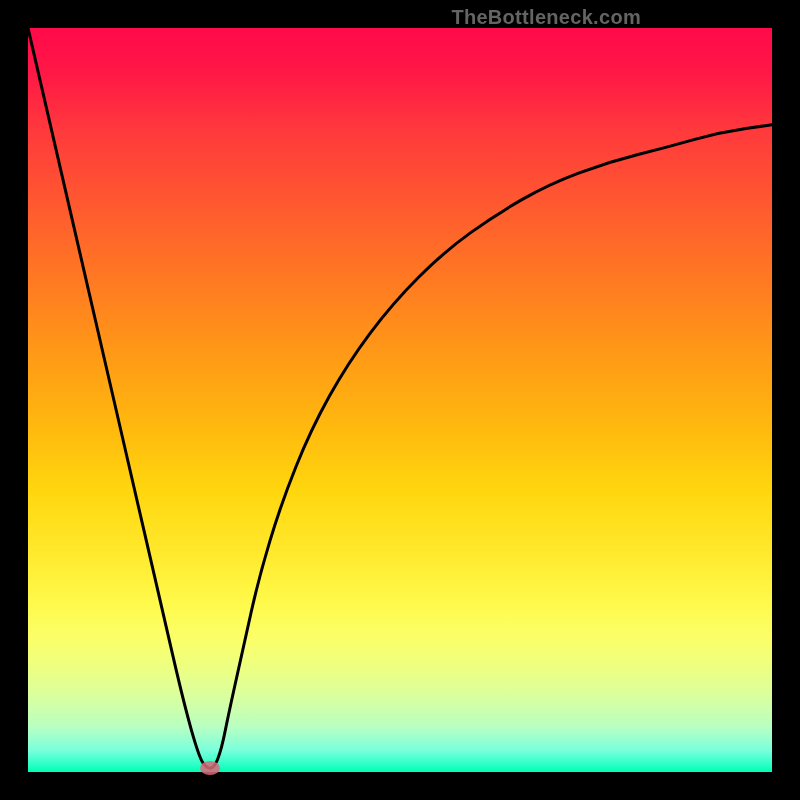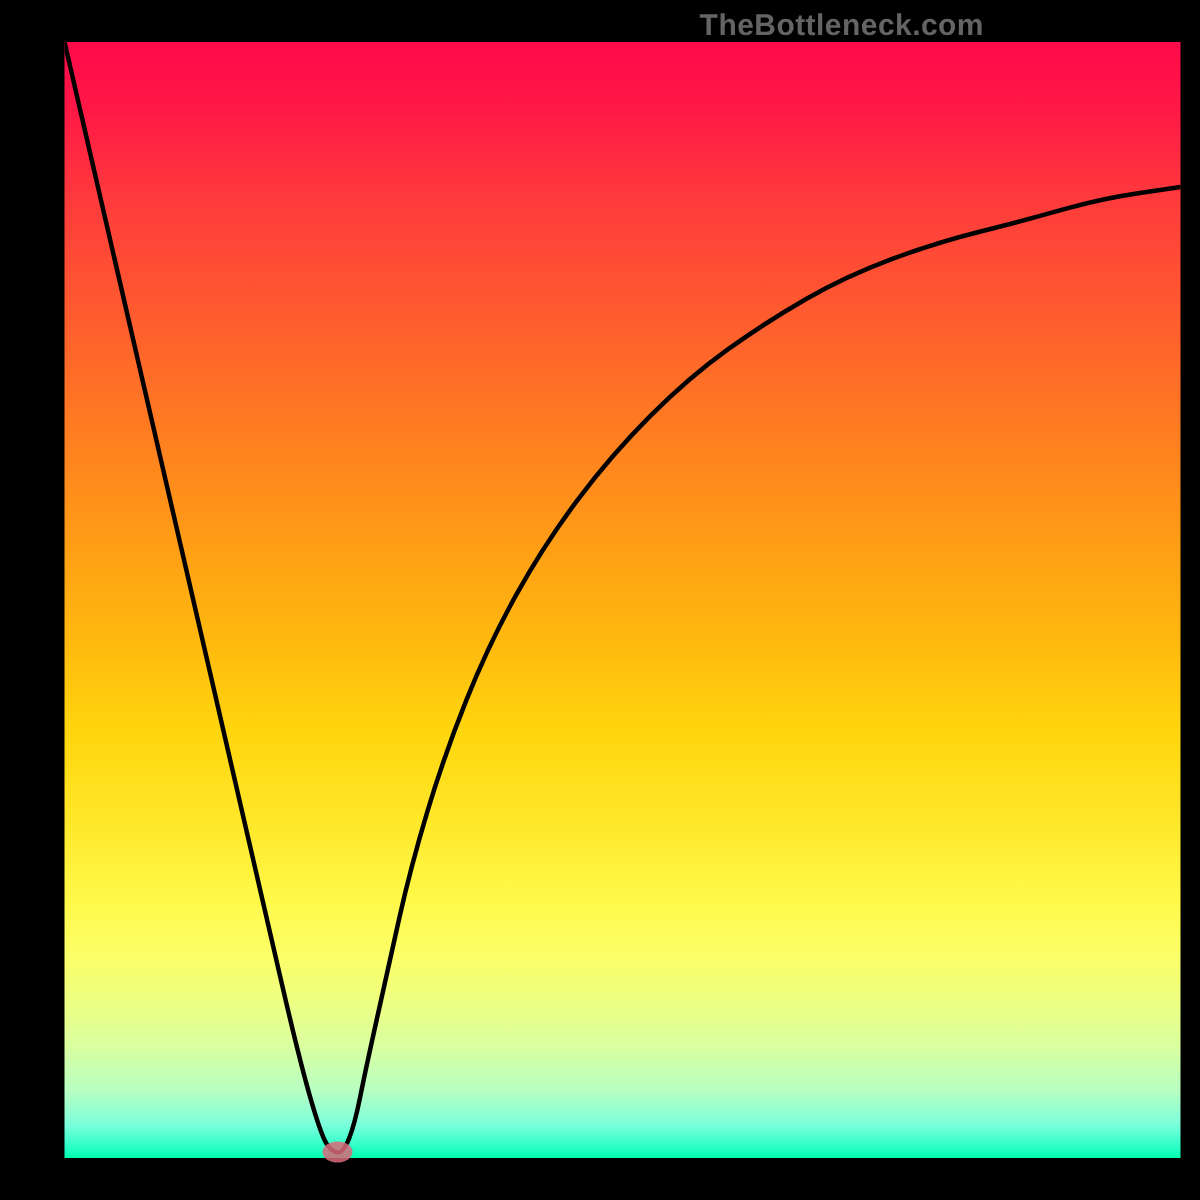--- a/index.html
+++ b/index.html
@@ -11,21 +11,20 @@
     overflow: hidden;
     font-family: Arial, Helvetica, sans-serif;
   }
   .frame {
     position: absolute;
     top: 0;
     left: 0;
     width: 651px;
     height: 800px;
     background: #000;
-    margin-left: 15px;
   }
   .plot-area {
     position: absolute;
     
   }
   .gradient {
     width: 100%;
     height: 100%;
     background: linear-gradient(
       to bottom,

